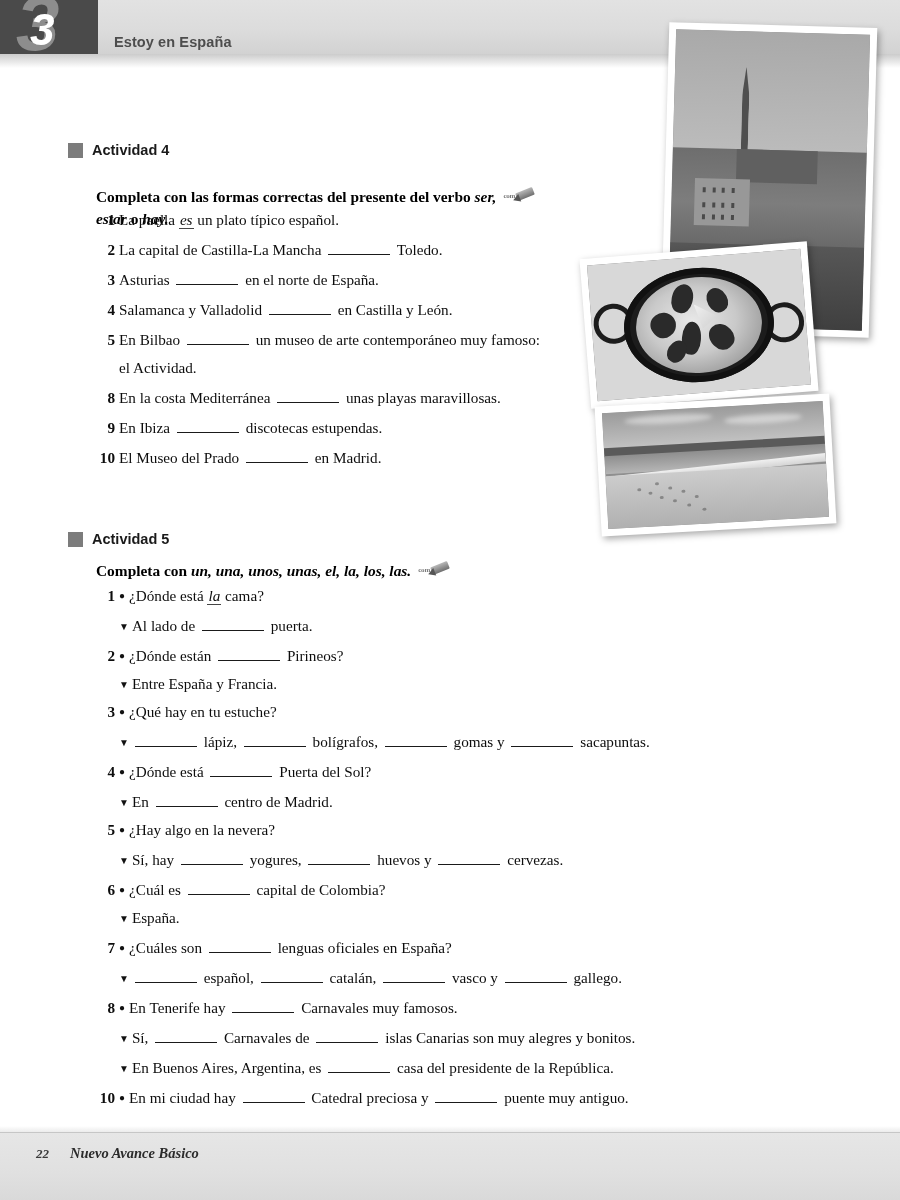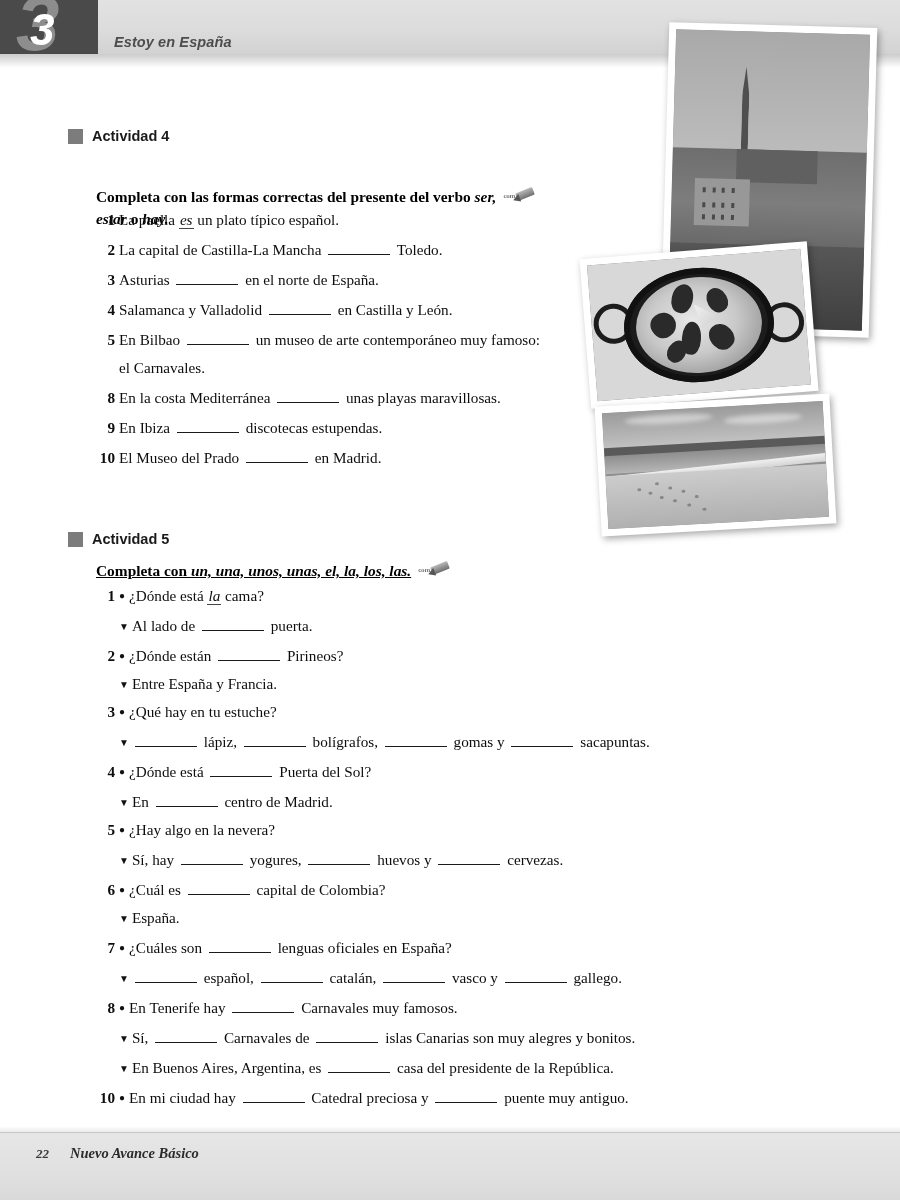--- a/index.html
+++ b/index.html
@@ -57,21 +57,20 @@
     font-style: italic;
     font-weight: bold;
     font-size: 44px;
     line-height: 1;
     color: #ffffff;
   }
   .header-title {
     position: absolute;
     left: 114px; top: 34px;
     font-family: "Liberation Sans", sans-serif;
-    font-style: italic;
     font-weight: bold;
     font-size: 14.5px;
     color: #4d4d4d;
     letter-spacing: 0.1px;
   }
   .act-header {
     position: absolute;
     display: flex;
     align-items: center;
     gap: 9px;
@@ -434,48 +433,48 @@
       <div class="footprint" style="left:30%;top:78%"></div>
       <div class="footprint" style="left:36%;top:82%"></div>
       <div class="footprint" style="left:43%;top:86%"></div>
       <div class="footprint" style="left:22%;top:62%"></div>
       <div class="footprint" style="left:28%;top:66%"></div>
       <div class="footprint" style="left:34%;top:70%"></div>
       <div class="footprint" style="left:40%;top:75%"></div>
     </div>
   </div>
 
-  <div class="act-header" style="left:68px; top:128px;">
+  <div class="act-header" style="left:68px; top:142px;">
     <span class="act-square"></span>
     <span class="act-label">Actividad 4</span>
   </div>
 
   <div class="act-instruction" style="left:96px; top:158px; width:500px;margin-top:28px;">
     <span>Completa con las formas correctas del presente del verbo <em>ser,</em></span><span class="pencil-icon"><span class="pen-text">com</span><span class="pen-body"></span><span class="pen-tip"></span></span><br>
     <span><em>estar</em> o <em>hay.</em></span>
   </div>
 
   <ul class="ex-list" id="list-act4" style="left:96px; top:212px;">
       <li class="ex-line"><span class="ex-num">1</span><span>La paella <span class="ans">es</span> un plato típico español.</span></li>
       <li class="ex-line"><span class="ex-num">2</span><span>La capital de Castilla-La Mancha <span class="blank w-med"></span> Toledo.</span></li>
       <li class="ex-line"><span class="ex-num">3</span><span>Asturias <span class="blank w-med"></span> en el norte de España.</span></li>
       <li class="ex-line"><span class="ex-num">4</span><span>Salamanca y Valladolid <span class="blank w-med"></span> en Castilla y León.</span></li>
       <li class="ex-line"><span class="ex-num">5</span><span>En Bilbao <span class="blank w-med"></span> un museo de arte contemporáneo muy famoso:</span></li>
-      <li class="ex-line"><span class="ex-cont"></span><span>el Carnavales.</span></li>
+      <li class="ex-line"><span class="ex-cont"></span><span>el Actividad.</span></li>
       <li class="ex-line"><span class="ex-num">8</span><span>En la costa Mediterránea <span class="blank w-med"></span> unas playas maravillosas.</span></li>
       <li class="ex-line"><span class="ex-num">9</span><span>En Ibiza <span class="blank w-med"></span> discotecas estupendas.</span></li>
       <li class="ex-line"><span class="ex-num">10</span><span>El Museo del Prado <span class="blank w-med"></span> en Madrid.</span></li>
     </ul>
 
   <div class="act-header" style="left:68px; top:531px;">
     <span class="act-square"></span>
     <span class="act-label">Actividad 5</span>
   </div>
 
-  <div class="act-instruction" style="left:96px; top:560px; width:520px;text-decoration:underline;">
+  <div class="act-instruction" style="left:96px; top:560px; width:520px;">
     <span>Completa con <em>un, una, unos, unas, el, la, los, las.</em></span><span class="pencil-icon"><span class="pen-text">com</span><span class="pen-body"></span><span class="pen-tip"></span></span>
   </div>
 
   <ul class="ex-list" id="list-act5" style="left:96px; top:588px;">
       <li class="ex-line"><span class="ex-num">1</span><span class="dot-marker">●</span><span>¿Dónde está <span class="ans">la</span> cama?</span></li>
       <li class="ex-line"><span class="ex-cont"></span><span class="tri-marker">▼</span><span>Al lado de <span class="blank w-med"></span> puerta.</span></li>
       <li class="ex-line"><span class="ex-num">2</span><span class="dot-marker">●</span><span>¿Dónde están <span class="blank w-med"></span> Pirineos?</span></li>
       <li class="ex-line"><span class="ex-cont"></span><span class="tri-marker">▼</span><span>Entre España y Francia.</span></li>
       <li class="ex-line"><span class="ex-num">3</span><span class="dot-marker">●</span><span>¿Qué hay en tu estuche?</span></li>
       <li class="ex-line"><span class="ex-cont"></span><span class="tri-marker">▼</span><span><span class="blank w-med"></span> lápiz, <span class="blank w-med"></span> bolígrafos, <span class="blank w-med"></span> gomas y <span class="blank w-med"></span> sacapuntas.</span></li>

